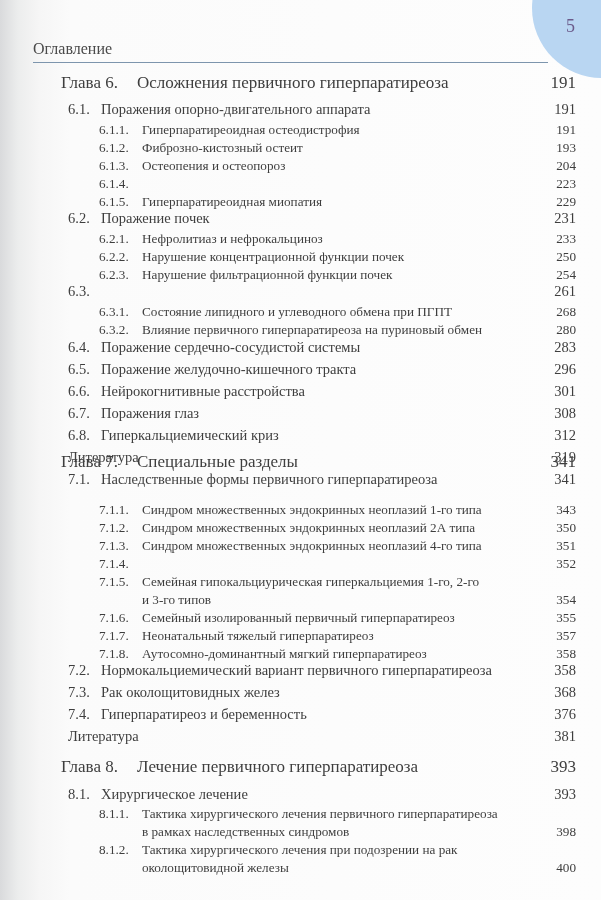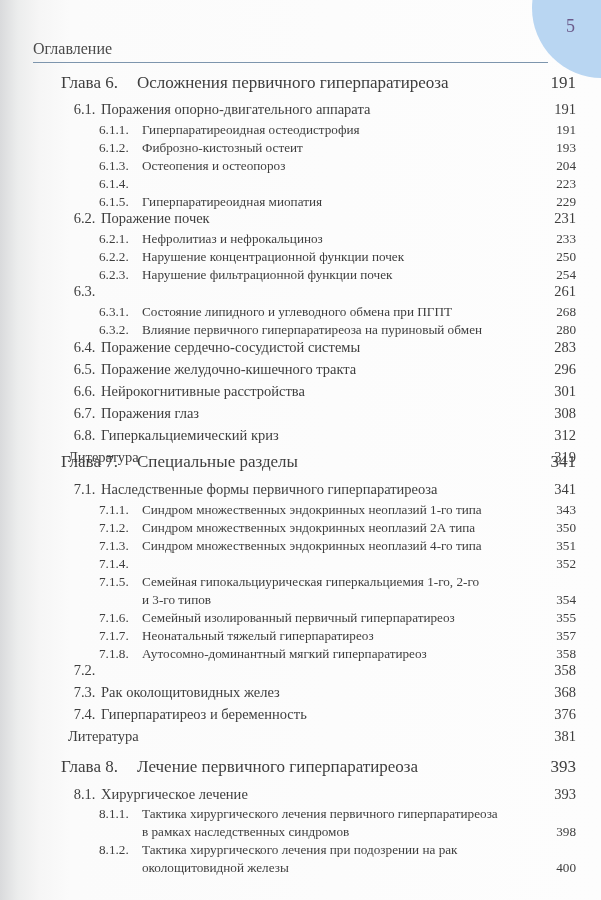--- a/index.html
+++ b/index.html
@@ -34,21 +34,21 @@
     flex: 1 1 auto; overflow: hidden; margin: 0 2px; height: 1em;
     position: relative; top: 0;
   }
   .row .leader::before {
     content: "........................................................................................................................................................................................................................";
     letter-spacing: 0.5px; font-size: 9px; color: #555; position: relative; top: 3px;
   }
   .row .page { flex: 0 0 auto; }
   .chapter { font-size: 17px; left: 33px; width: 515px; }
   .chapter .num { width: 76px; }
-  .sect { font-size: 14.5px; left: 40px; width: 508px; text-align: center; }
+  .sect { font-size: 14.5px; left: 40px; width: 508px; }
   .sect .num { width: 33px; }
   .sub { font-size: 13.2px; left: 71px; width: 477px; }
   .sub .num { width: 43px; }
   .lit { font-size: 14.5px; left: 40px; width: 508px; }
   .cont { font-size: 13.2px; left: 114px; width: 434px; text-align: center; }
 </style>
 </head>
 <body>
 
 <div class="corner-circle"></div>
@@ -179,21 +179,21 @@
     <span class="leader"></span>
     <span class="page">319</span>
   </div>
 
   <div class="row chapter" style="top:452px">
     <span class="num">Глава 7.</span>
     <span class="title">Специальные разделы</span>
     <span class="leader"></span>
     <span class="page">341</span>
   </div>
-  <div class="row sect" style="top:481px">
+  <div class="row sect" style="top:471px">
     <span class="num">7.1.</span>
     <span class="title">Наследственные формы первичного гиперпаратиреоза</span>
     <span class="leader"></span>
     <span class="page">341</span>
   </div>
   <div class="row sub" style="top:502px">
     <span class="num">7.1.1.</span>
     <span class="title">Синдром множественных эндокринных неоплазий 1-го типа</span>
     <span class="leader"></span>
     <span class="page">343</span>
@@ -239,20 +239,21 @@
     <span class="page">357</span>
   </div>
   <div class="row sub" style="top:646px">
     <span class="num">7.1.8.</span>
     <span class="title">Аутосомно-доминантный мягкий гиперпаратиреоз</span>
     <span class="leader"></span>
     <span class="page">358</span>
   </div>
   <div class="row sect" style="top:662px">
     <span class="num">7.2.</span>
+    <span class="title">Нормокальциемический вариант первичного гиперпаратиреоза</span>
     <span class="leader"></span>
     <span class="page">358</span>
   </div>
   <div class="row sect" style="top:684px">
     <span class="num">7.3.</span>
     <span class="title">Рак околощитовидных желез</span>
     <span class="leader"></span>
     <span class="page">368</span>
   </div>
   <div class="row sect" style="top:706px">

